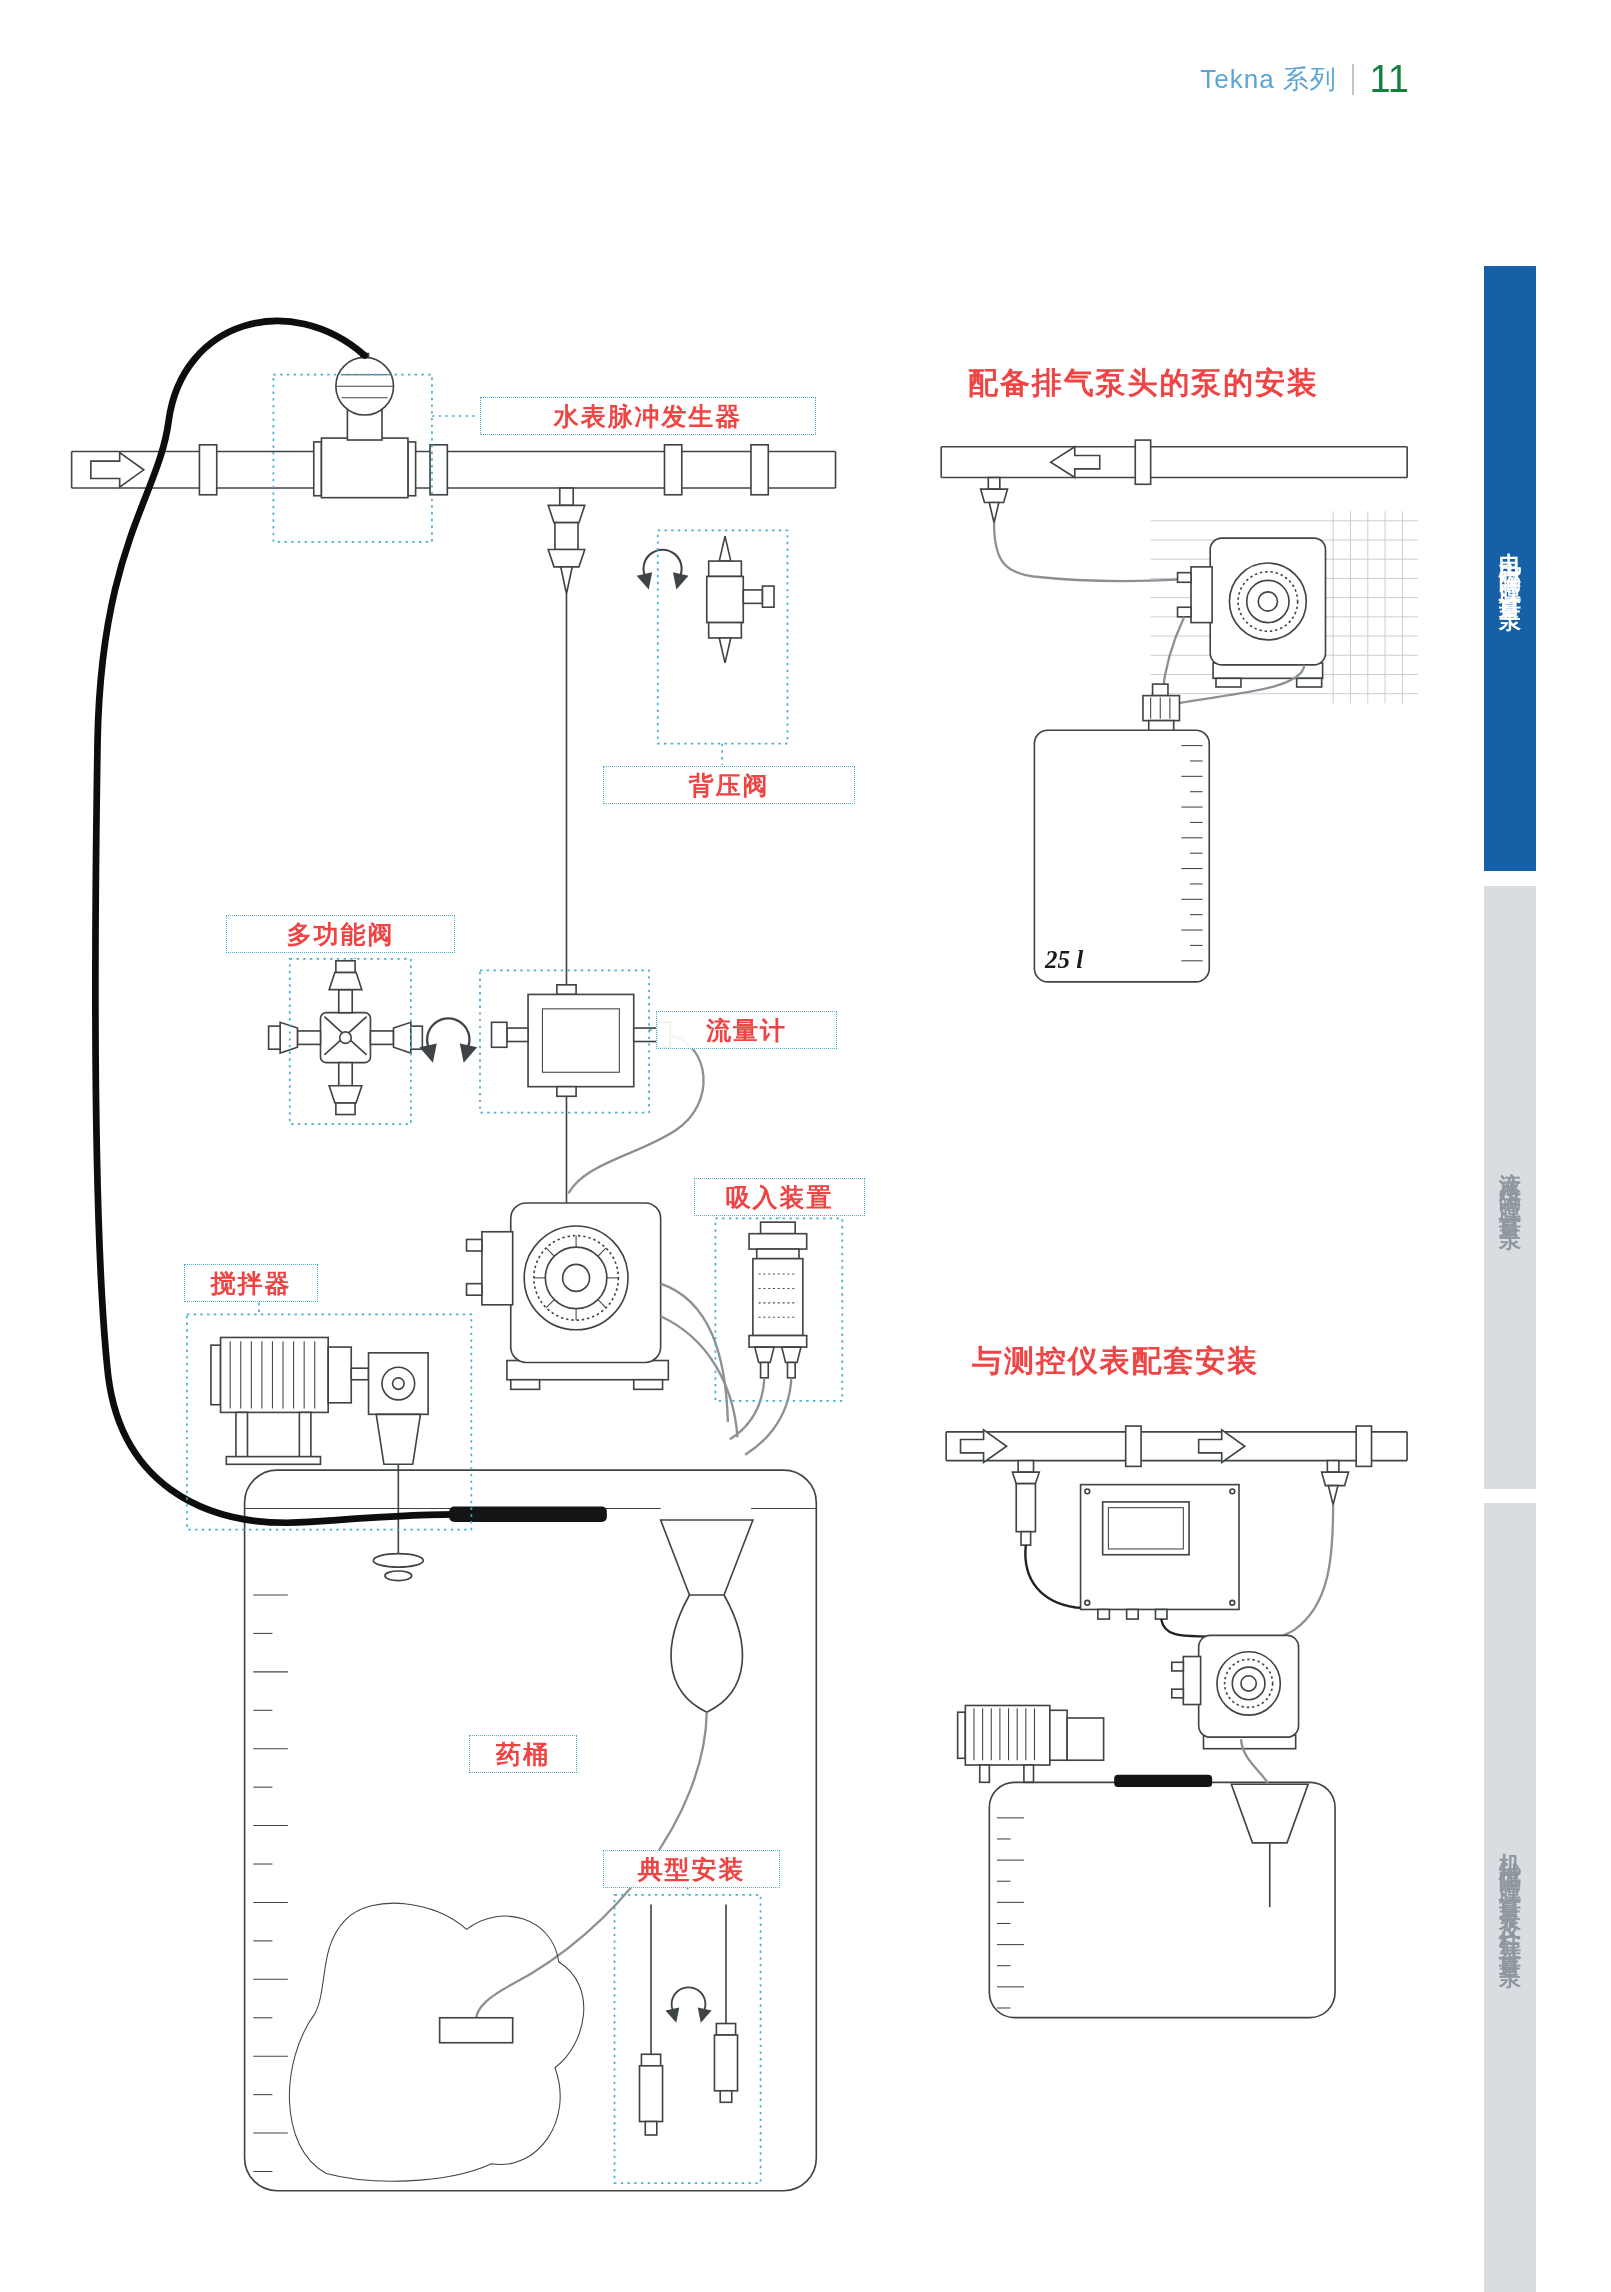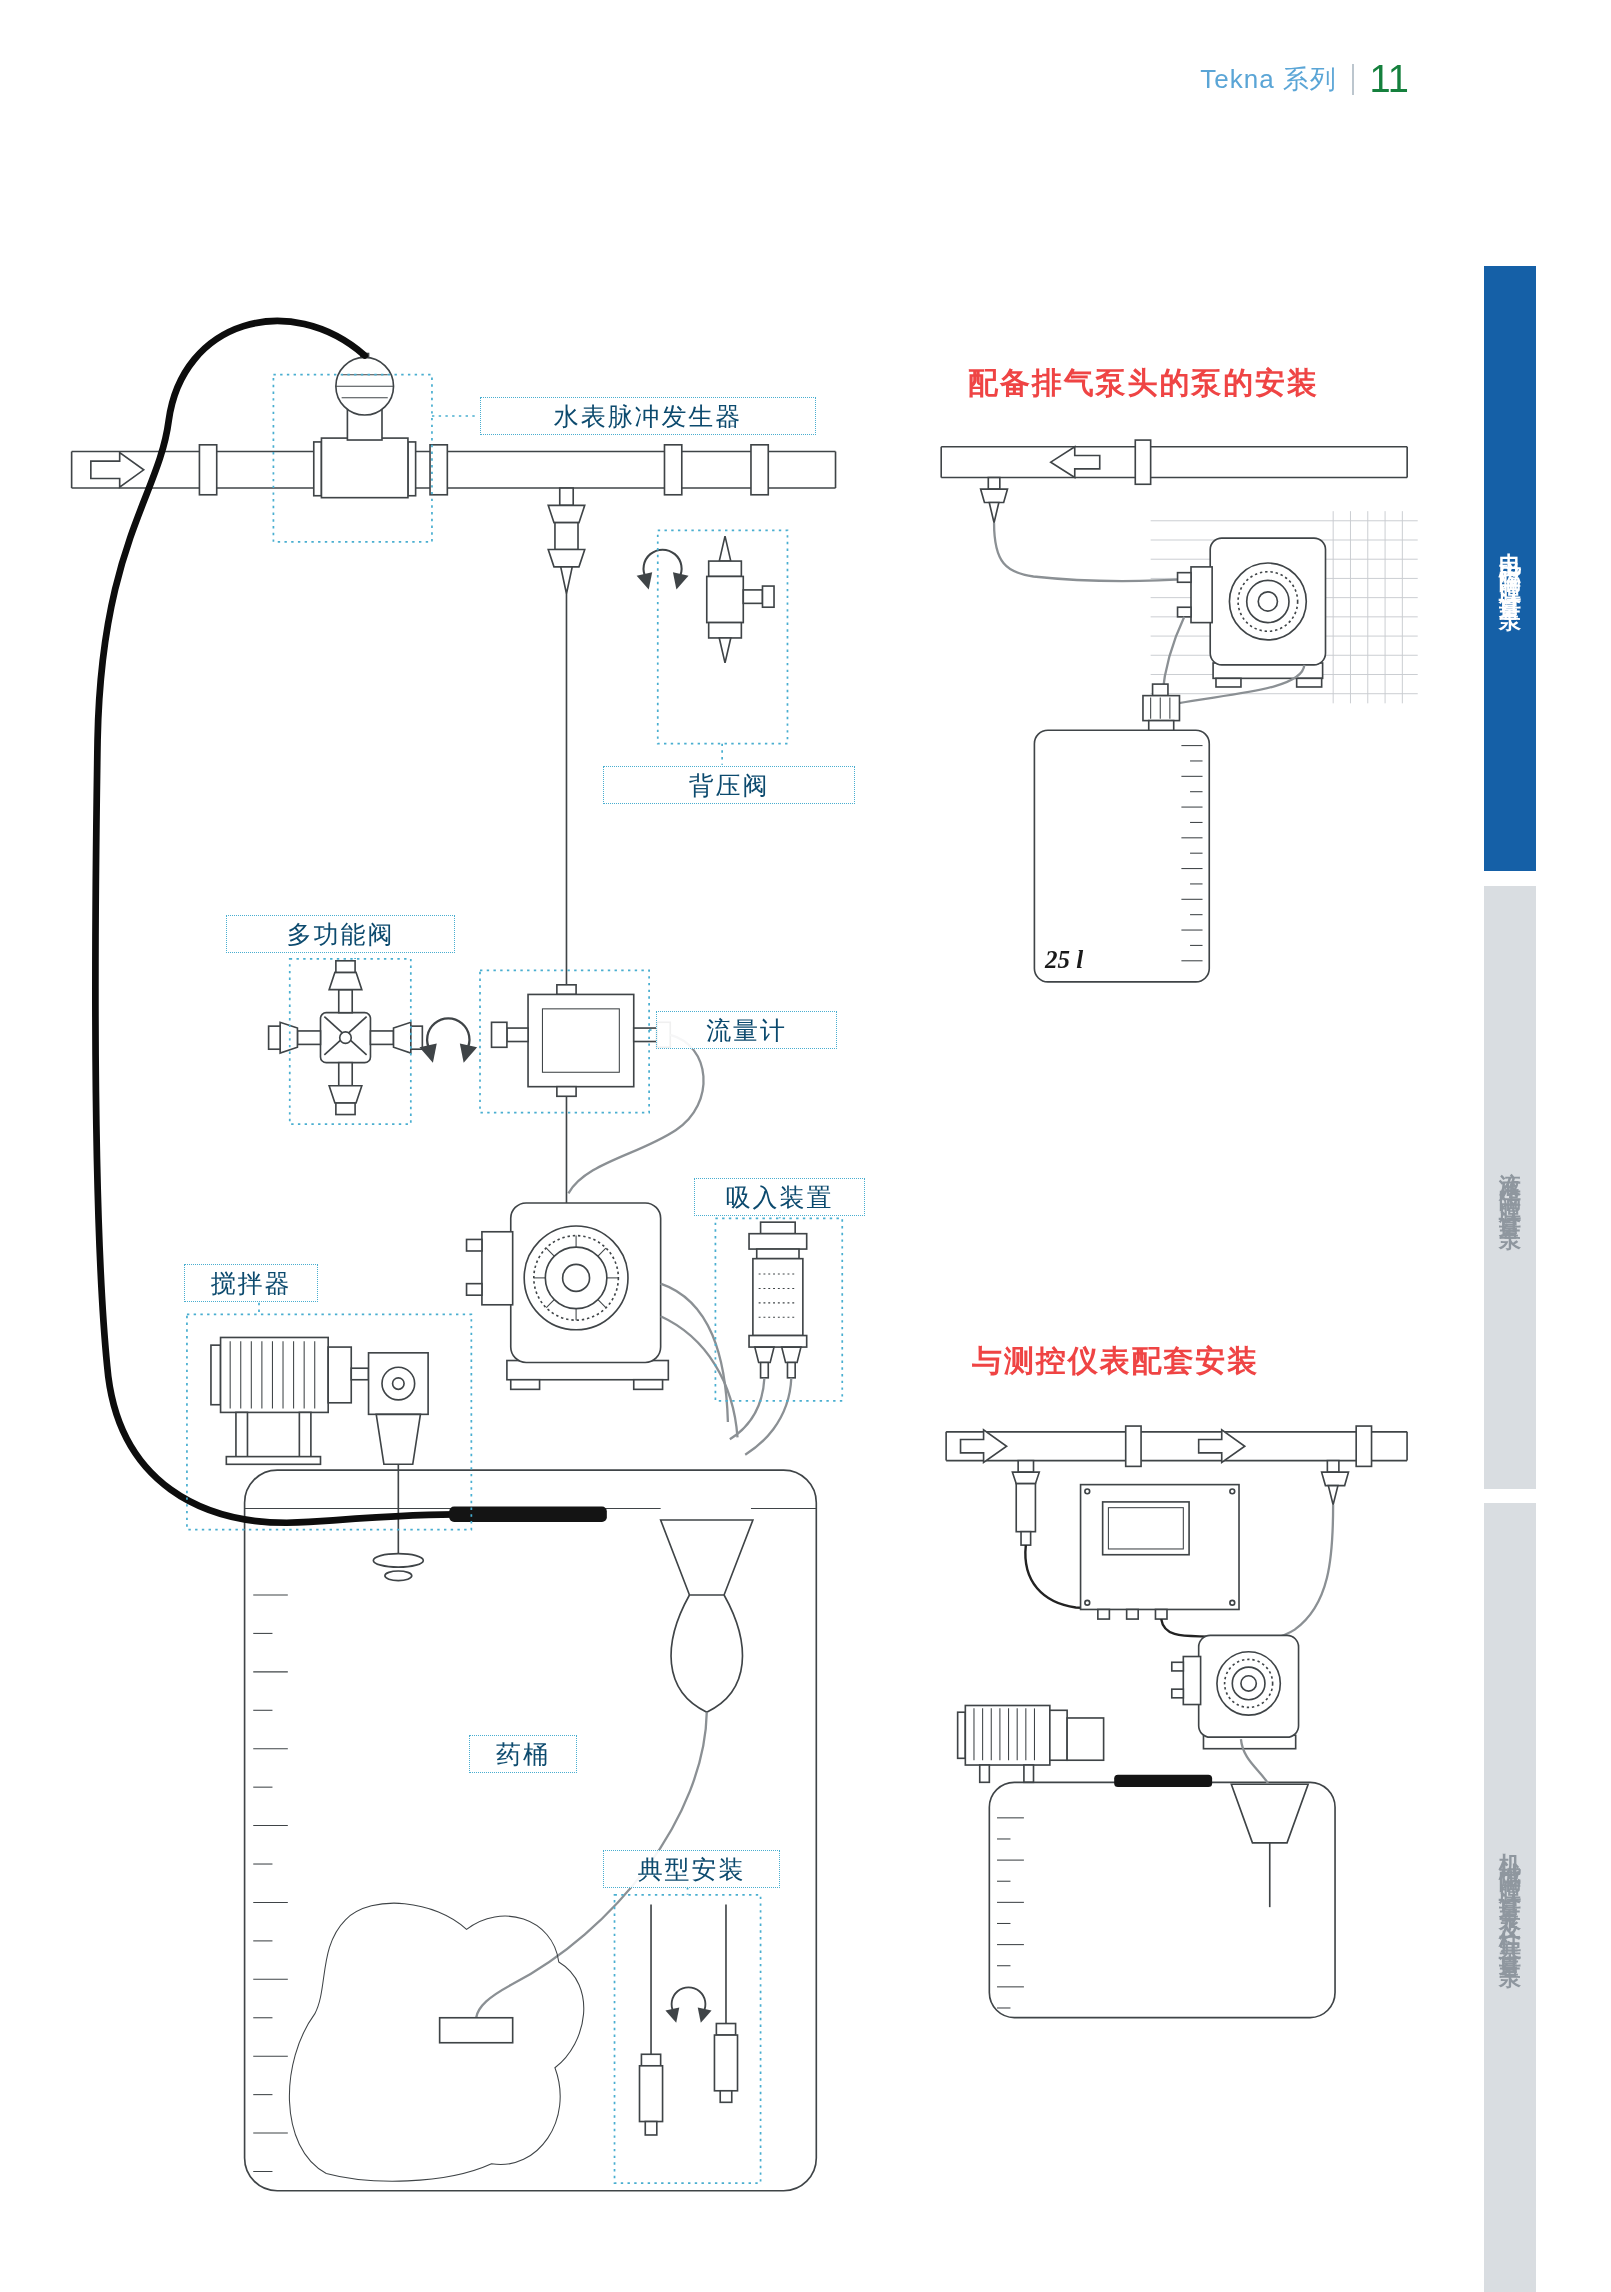--- a/index.html
+++ b/index.html
@@ -20,22 +20,22 @@
   .side-tabs .tab span { writing-mode:vertical-rl; text-orientation:upright;
                          letter-spacing:9.6px; font-size:22px; }
   .tab-active { background:#1560a7; }
   .tab-active span { color:#ffffff; font-weight:bold; }
   .tab-plain  { background:#d9dde1; }
   .tab-plain span { color:#8f979f; font-weight:bold; }
 
   .section-title { position:absolute; color:#ef4444; font-size:30px; font-weight:bold;
                    letter-spacing:1.9px; white-space:nowrap; }
 
-  .label-box { position:absolute; border:1.9px dotted #49aed0; color:#0c4a6e;
-               font-size:25px; font-weight:400; letter-spacing:1.9px;
+  .label-box { position:absolute; border:1.9px dotted #49aed0; color:#ef4444;
+               font-size:25px; font-weight:700; letter-spacing:1.9px;
                display:flex; align-items:center; justify-content:center;
                background:rgba(255,255,255,.92); white-space:nowrap; }
 
   .diagram { position:absolute; }
   .diagram .ln   { stroke:#3f4447; fill:none; stroke-width:1.7; }
   .diagram .fw   { stroke:#3f4447; fill:#ffffff; stroke-width:1.7; }
   .diagram .gray { stroke:#8b9094; fill:none; stroke-width:2.4; }
   .diagram .cable{ stroke:#0d0d0d; fill:none; stroke-width:7; stroke-linecap:round; }
   .diagram .grid { stroke:#c9ccd0; fill:none; stroke-width:1; }
   .diagram .dotted { stroke:#49aed0; fill:none; stroke-width:1.8; stroke-dasharray:2.5 4.5; }

